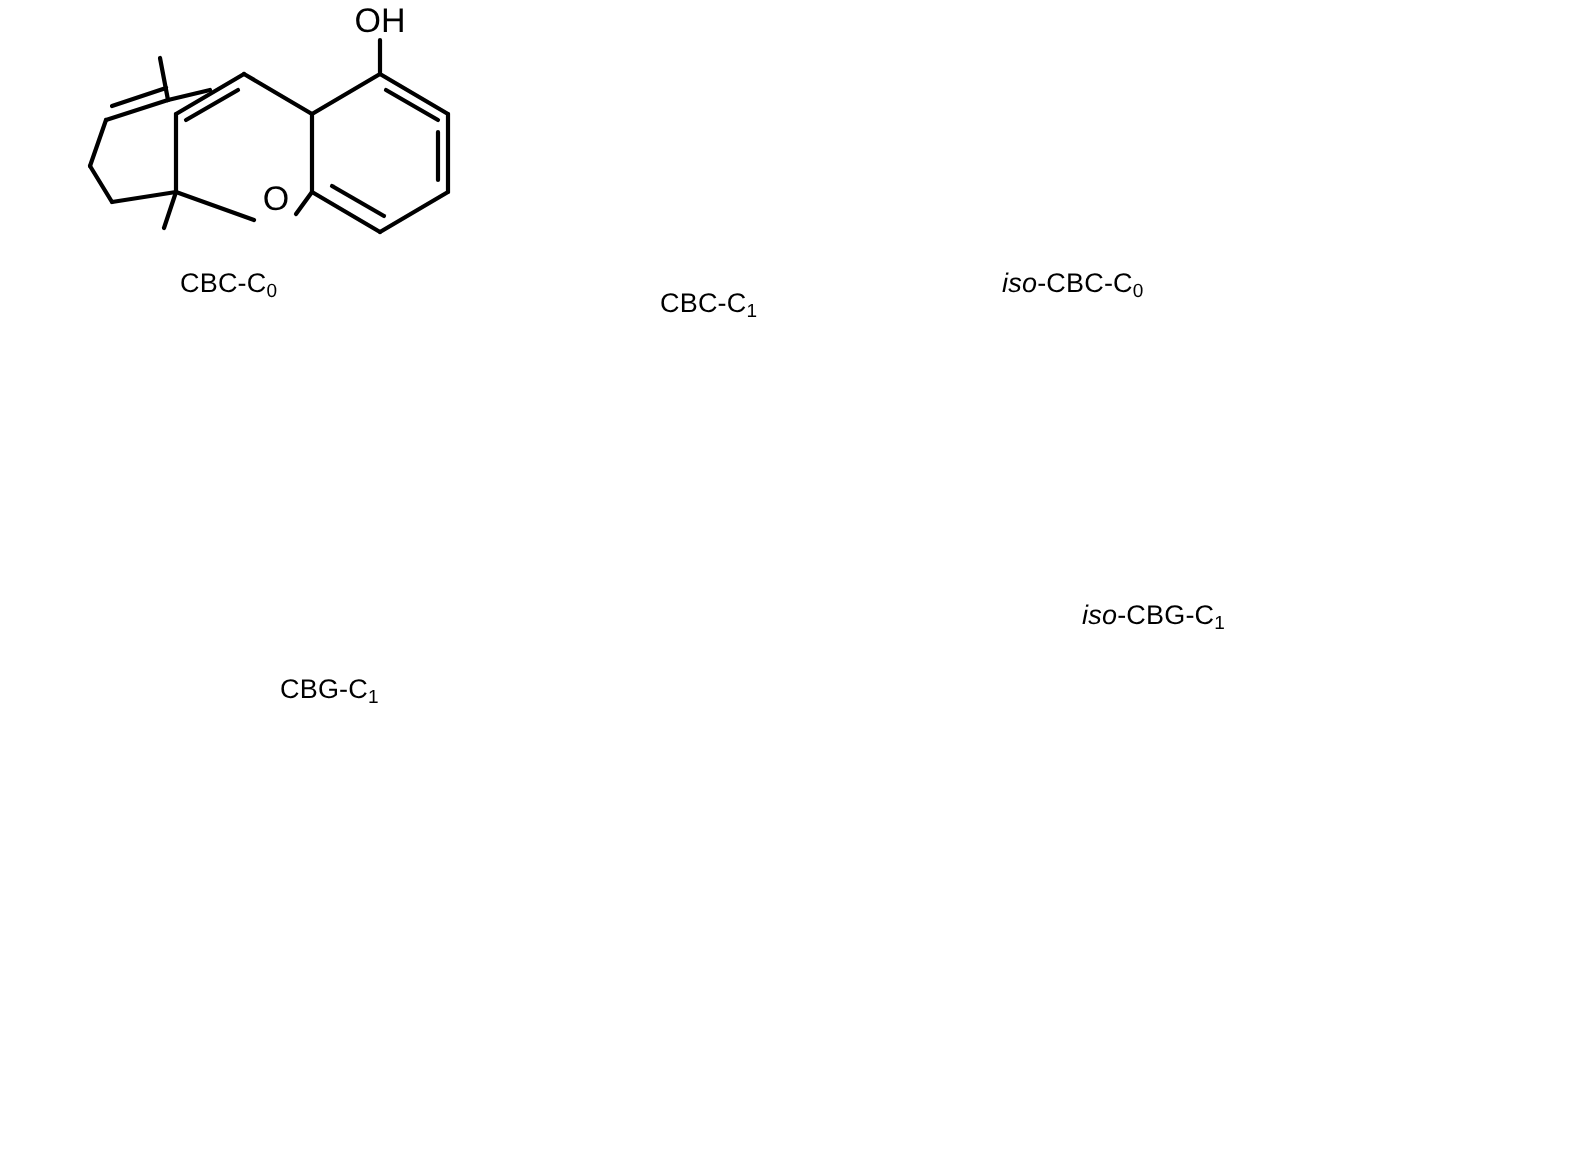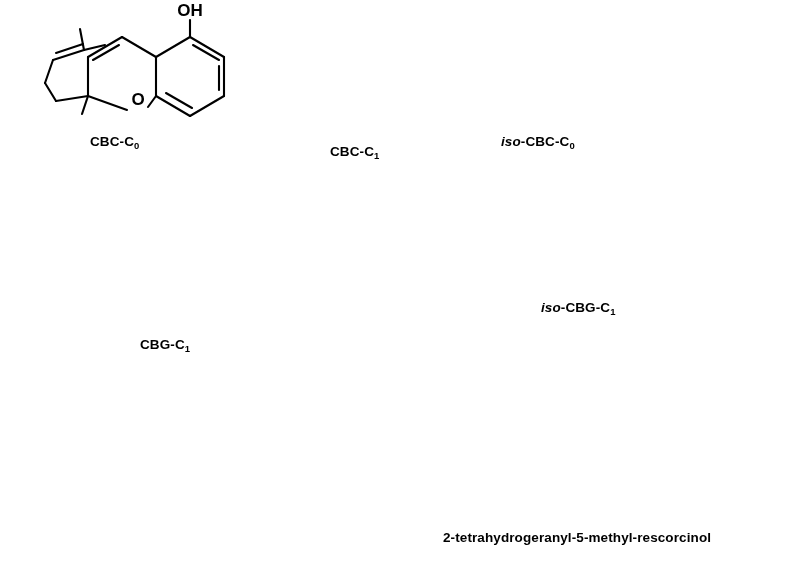--- a/index.html
+++ b/index.html
@@ -12,21 +12,20 @@
     height: 579px;
     position: relative;
     font-family: "Liberation Sans", sans-serif;
     overflow: hidden;
   }
   #figure {
     position: absolute;
     left: 0; top: 0;
     width: 666px;
     height: 579px;
-    font-weight: bold;
   }
   .struct-label {
     position: absolute;
     font-family: "Liberation Sans", sans-serif;
     font-size: 13.5px;
     color: #000000;
     white-space: pre;
     line-height: 16px;
     letter-spacing: 0.1px;
   }
@@ -117,15 +116,14 @@
 
   <div class="struct-label" style="left:330px; top:144px;"><span>CBC-C</span><span class="sub">1</span></div>
 
   <div class="struct-label" style="left:501px; top:134px;"><span class="ital">iso</span><span>-CBC-C</span><span class="sub">0</span></div>
 
   <div class="struct-label" style="left:140px; top:337px;"><span>CBG-C</span><span class="sub">1</span></div>
 
   <div class="struct-label" style="left:541px; top:300px;"><span class="ital">iso</span><span>-CBG-C</span><span class="sub">1</span></div>
 
 
-  <div class="struct-label" style="left:443px; top:530px;"><span>2-tetrahydrogeranyl-5-methyl-rescorcinol</span></div>
 
 </div>
 
 </body></html>

